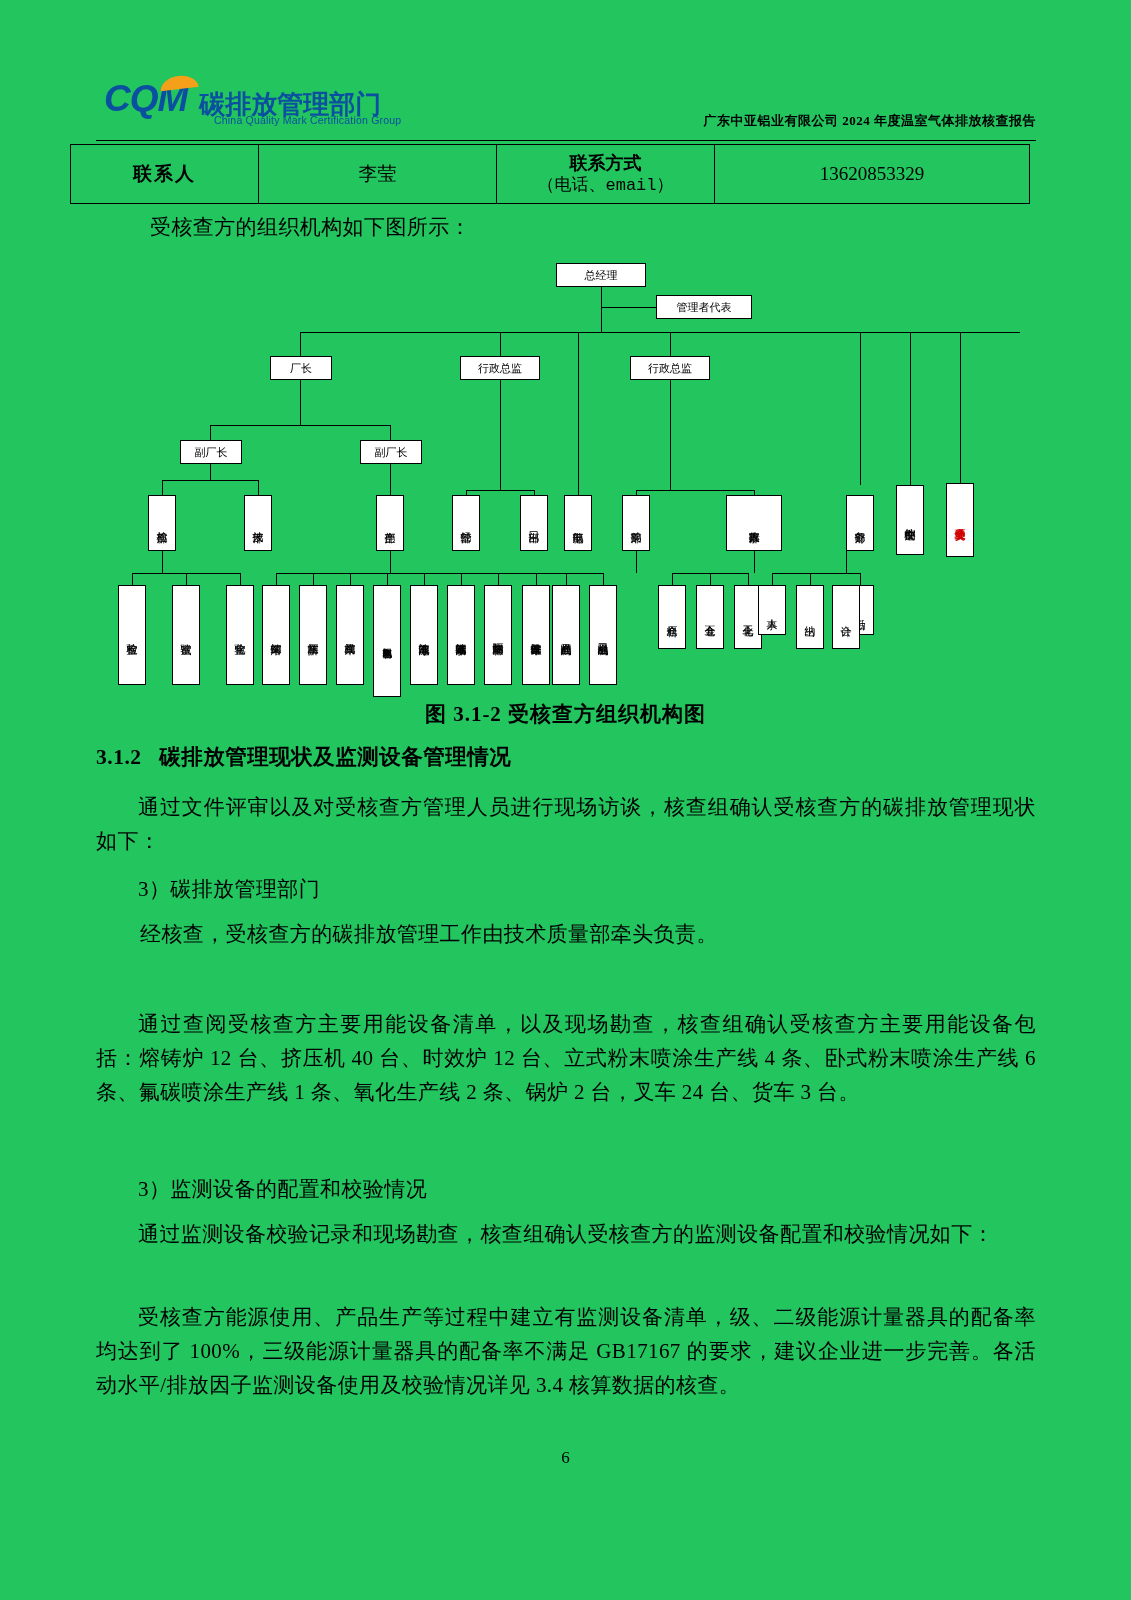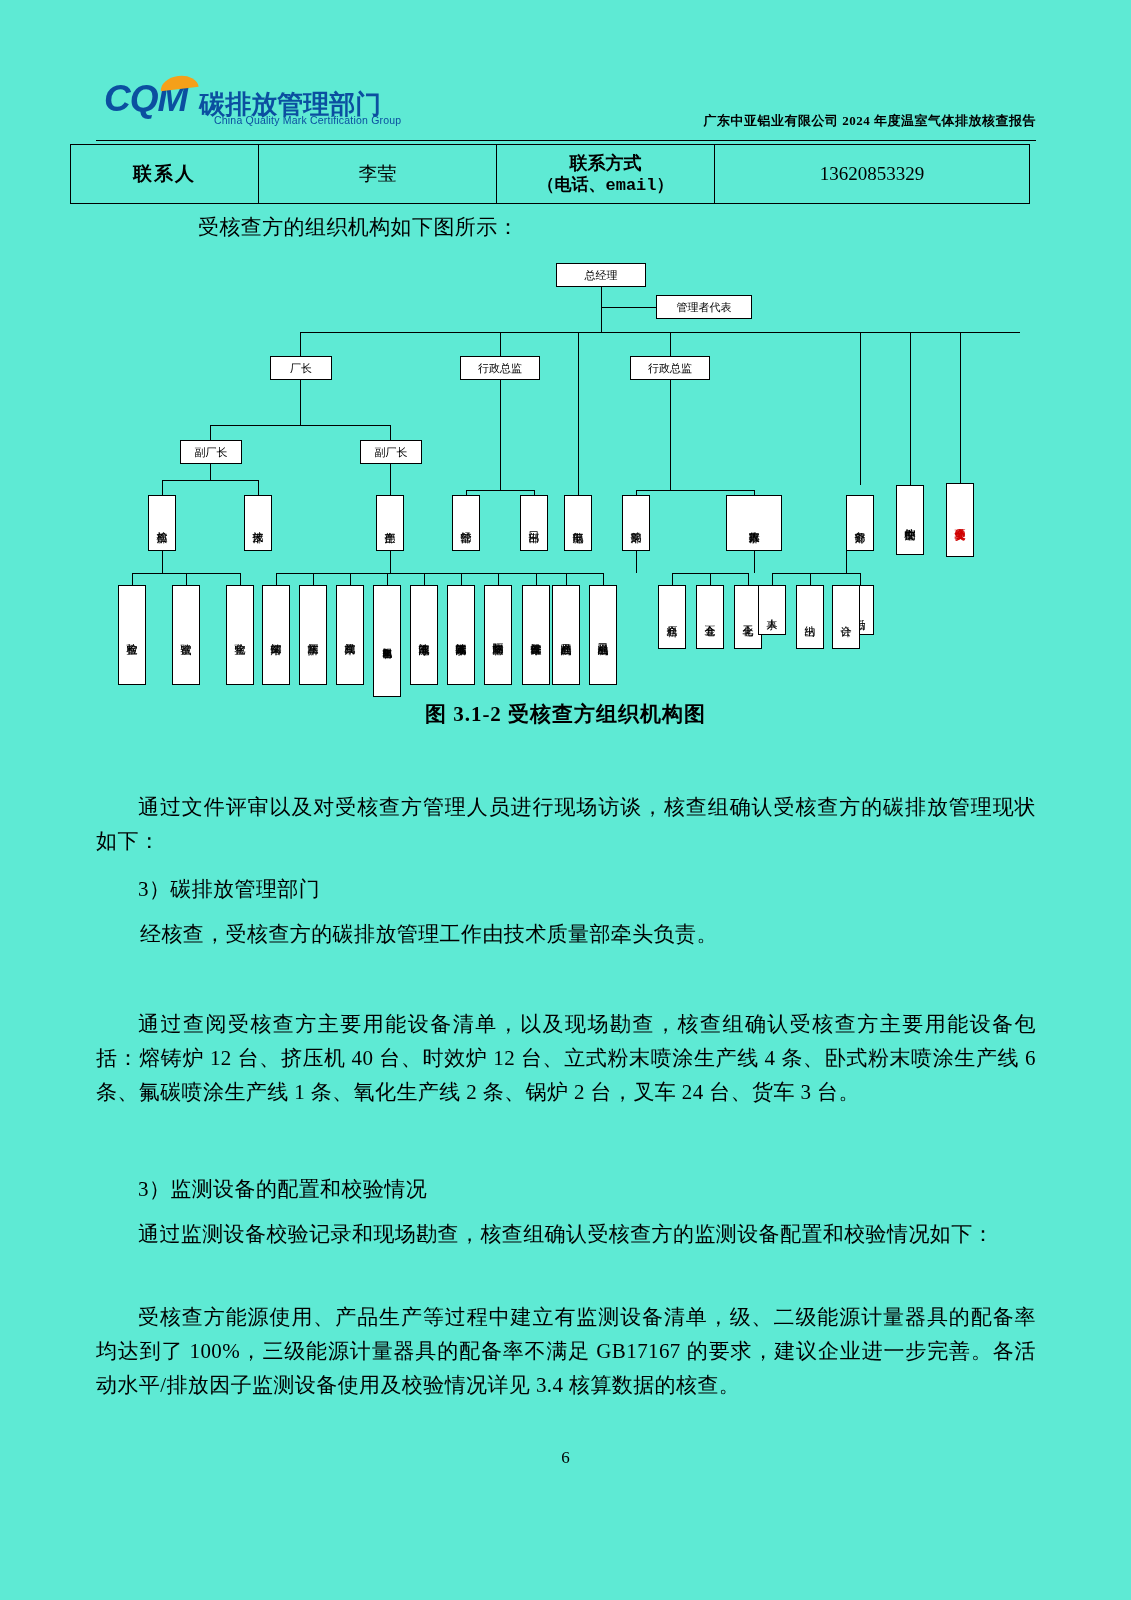--- a/index.html
+++ b/index.html
@@ -9,21 +9,21 @@
   }
   body {
     font-family: "Liberation Serif", "DejaVu Serif", serif;
     color: #000;
   }
   .page {
     position: relative;
     width: 1131px;
     height: 1600px;
     margin: 0 auto;
-    background: #5eead4;
+    background: #22c55e;
     overflow: hidden;
   }
 
   
   .header {
     position: absolute;
     top: 78px;
     left: 96px;
     width: 940px;
     height: 56px;
@@ -110,21 +110,21 @@
   .contact-table td.lbl {
     font-weight: bold;
     letter-spacing: 2px;
   }
   .contact-table td.lbl2 {
     font-weight: bold;
     line-height: 1.28;
     font-size: 18px;
   }
   .contact-table td.lbl2 .sub {
-    font-weight: bold;
+    font-weight: normal;
     font-family: "Liberation Mono", monospace;
     font-size: 17px;
   }
   .contact-table td.val-mono {
     font-family: "Liberation Serif", serif;
     font-size: 19px;
   }
 
   
   .para {
@@ -133,21 +133,20 @@
     line-height: 1.62;
     letter-spacing: 0.4px;
     text-align: justify;
   }
   .indent2 { text-indent: 2em; }
 
   .intro-line {
     left: 150px;
     top: 210px;
     width: 860px;
-    margin-left: 48px;
   }
 
   
   .org {
     position: absolute;
     left: 100px;
     top: 255px;
     width: 940px;
     height: 440px;
   }
@@ -354,20 +353,23 @@
     <div class="line vl" style="left:746px; top:296px; height:22px;"></div>
     <div class="line hl" style="left:710px; top:318px; width:36px;"></div>
     <div class="line vl" style="left:710px; top:318px; height:12px;"></div>
     <div class="node v" style="left:696px; top:330px; width:28px; height:64px;">出纳</div>
 
     <div class="node v" style="left:732px; top:330px; width:28px; height:64px;">会计</div>
   </div>
 
   <div class="fig-caption">图 3.1-2   受核查方组织机构图</div>
 
+  <div class="sec-head">
+    <span>3.1.2</span>&nbsp;&nbsp;&nbsp;<span>碳排放管理现状及监测设备管理情况</span>
+  </div>
 
   <div class="para indent2" style="left:96px; top:790px; width:940px;">通过文件评审以及对受核查方管理人员进行现场访谈，核查组确认受核查方的碳排放管理现状如下：</div>
   <div class="para indent2" style="left:96px; top:872px; width:940px;">3）碳排放管理部门</div>
   <div class="para" style="left:140px; top:917px; width:900px;">经核查，受核查方的碳排放管理工作由技术质量部牵头负责。</div>
   <div class="para indent2" style="left:96px; top:1007px; width:940px;">通过查阅受核查方主要用能设备清单，以及现场勘查，核查组确认受核查方主要用能设备包括：熔铸炉 12 台、挤压机 40 台、时效炉 12 台、立式粉末喷涂生产线 4 条、卧式粉末喷涂生产线 6 条、氟碳喷涂生产线 1 条、氧化生产线 2 条、锅炉 2 台，叉车 24 台、货车 3 台。</div>
   <div class="para indent2" style="left:96px; top:1172px; width:940px;">3）监测设备的配置和校验情况</div>
   <div class="para indent2" style="left:96px; top:1217px; width:940px;">通过监测设备校验记录和现场勘查，核查组确认受核查方的监测设备配置和校验情况如下：</div>
   <div class="para indent2" style="left:96px; top:1300px; width:940px;">受核查方能源使用、产品生产等过程中建立有监测设备清单，级、二级能源计量器具的配备率均达到了 100%，三级能源计量器具的配备率不满足 GB17167 的要求，建议企业进一步完善。各活动水平/排放因子监测设备使用及校验情况详见 3.4 核算数据的核查。</div>
 
   <div class="pagenum">6</div>

